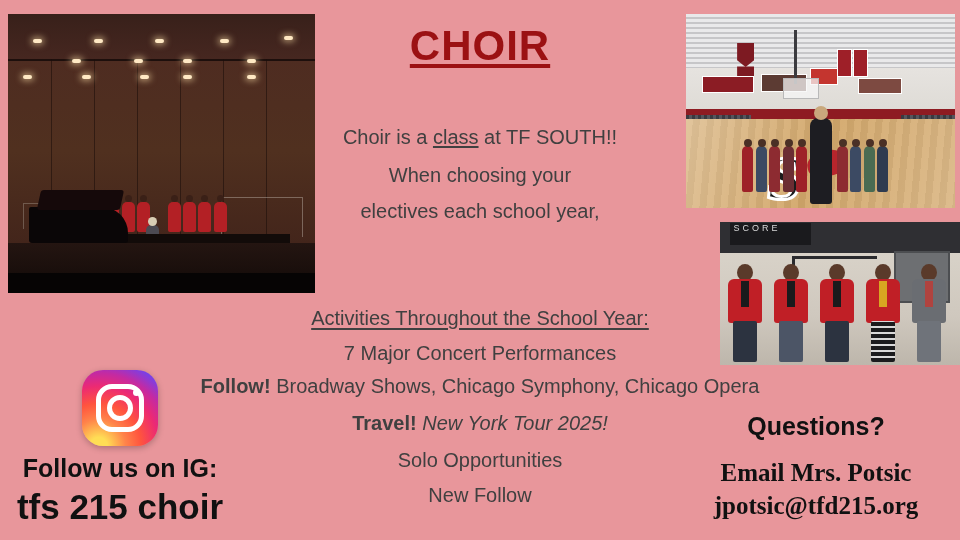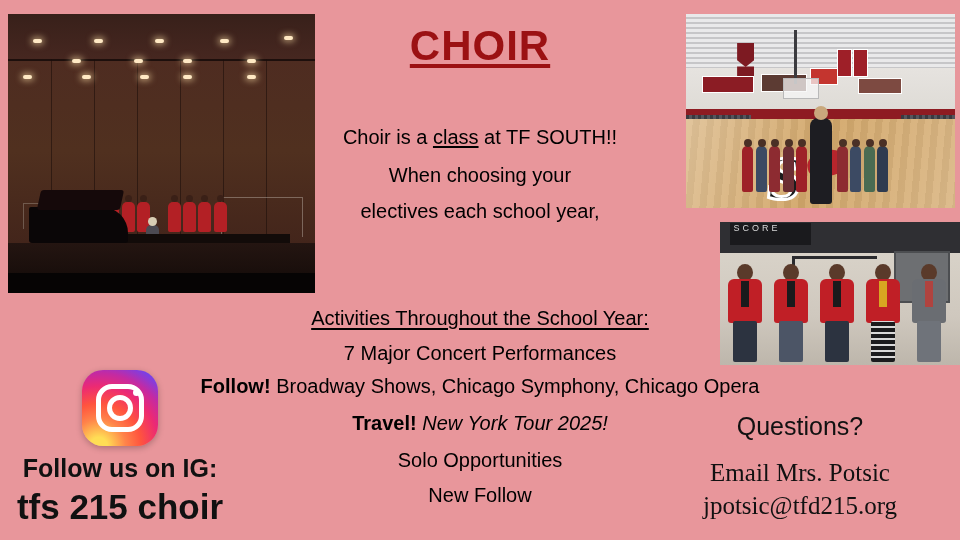--- a/index.html
+++ b/index.html
@@ -219,21 +219,21 @@
     position:absolute; left:0; top:22px; width:960px;
     text-align:center;
     font-size:42px; font-weight:bold; color:#9b1113;
     text-decoration:underline;
     text-underline-offset:4px;
     letter-spacing:1px;
   }
 
   .ctr-line {
     position:absolute; left:180px; width:600px;
-    text-align:center; color:#000000;
+    text-align:center; color:#404040;
     font-size:20px;
   }
   .ctr-line.u { text-decoration:underline; text-underline-offset:3px; }
 
   .b { font-weight:bold; }
   .i { font-style:italic; }
   .u-inline { text-decoration:underline; text-underline-offset:2px; }
 
   
   #ig-logo {
@@ -254,22 +254,22 @@
   #ig-logo .dot {
     position:absolute; left:51px; top:19px; width:7px;height:7px;
     border-radius:50%; background:#fff;
   }
   .ig-text {
     position:absolute; left:0; width:240px; text-align:center;
     font-weight:bold; color:#111;
   }
 
   .q-text {
-    position:absolute; left:656px; width:288px; text-align:center;
-    font-weight:normal; color:#111;
+    position:absolute; left:672px; width:288px; text-align:center;
+    font-weight:bold; color:#111;
   }
   .q-serif { font-family:"Liberation Serif",serif; }
 </style>
 </head>
 <body>
 
 <div class="stage">
 
   <div class="photo" id="photo-concert">
     <div class="aud-wall"></div>

